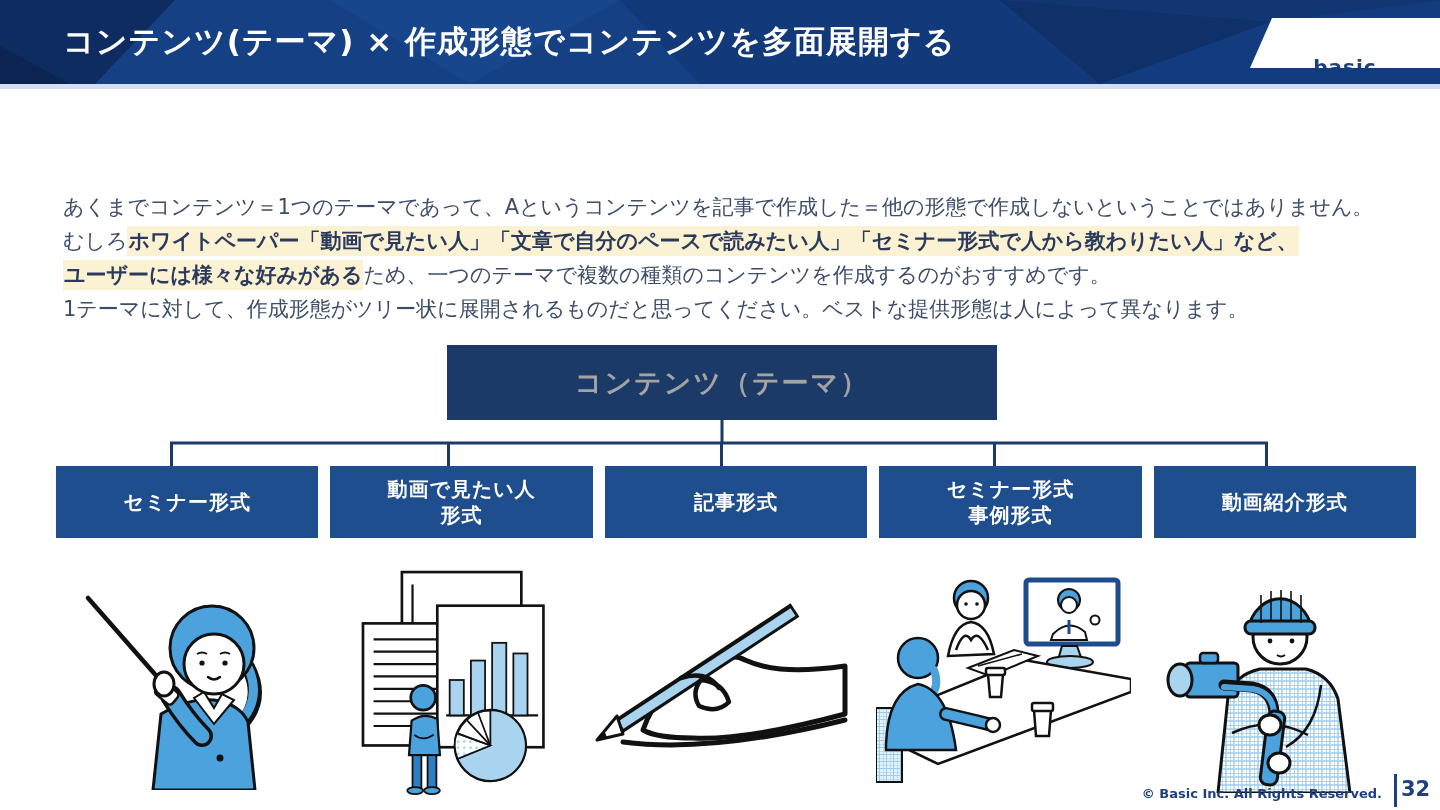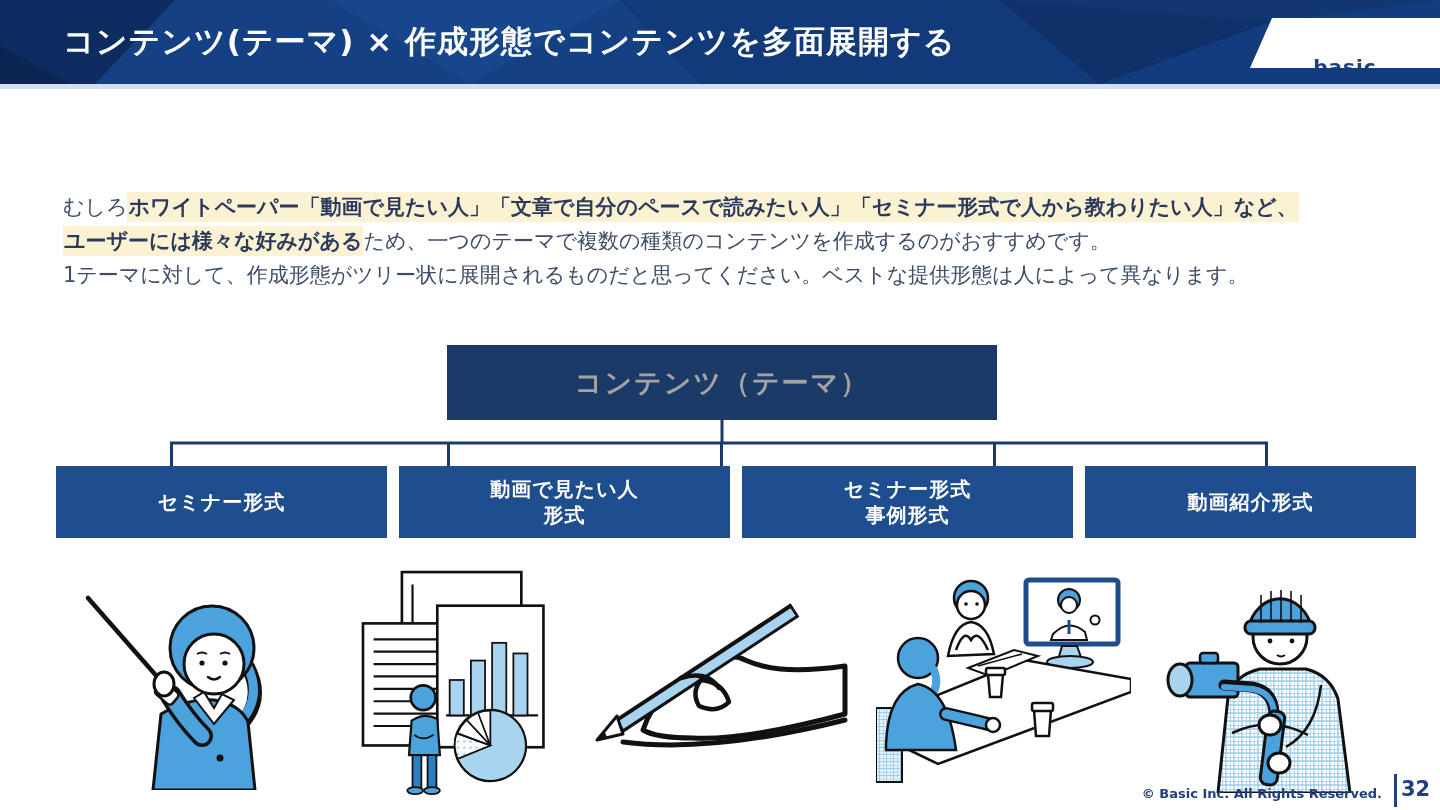--- a/index.html
+++ b/index.html
@@ -63,39 +63,44 @@
       <polygon points="1270,22 1440,0 1440,84 1100,84" fill="#133c7e"></polygon>
     </svg>
     <div class="header-title">コンテンツ(テーマ) × 作成形態でコンテンツを多面展開する</div>
     <div class="logo">
       <span>basic</span>
     </div>
   </div>
   <div class="header-strip"></div>
 
   <div class="intro">
+    <div class="tline">あくまでコンテンツ＝1つのテーマであって、Aというコンテンツを記事で作成した＝他の形態で作成しないということではありません。</div>
     <div class="tline"><span>むしろ</span><span class="hl">ホワイトペーパー「動画で見たい人」「文章で自分のペースで読みたい人」「セミナー形式で人から教わりたい人」など、</span></div>
     <div class="tline"><span class="hl">ユーザーには様々な好みがある</span><span>ため、一つのテーマで複数の種類のコンテンツを作成するのがおすすめです。</span></div>
     <div class="tline">1テーマに対して、作成形態がツリー状に展開されるものだと思ってください。ベストな提供形態は人によって異なります。</div>
   </div>
 
   <div class="root-box">コンテンツ（テーマ）</div>
 
   <svg class="connectors" width="1440" height="810" viewBox="0 0 1440 810">
     <path d="M722,419 L722,443 M170,443 L1268,443 M171.5,441.5 L171.5,467 M448.5,441.5 L448.5,467 M721.5,441.5 L721.5,467 M994.5,441.5 L994.5,467 M1266.5,441.5 L1266.5,467" stroke="#1b3a69" stroke-width="3" fill="none"></path>
   </svg>
 
   <div class="child-row">
     <div class="child-box">
       <span class="box-l1">セミナー形式</span>
 
     </div>
     <div class="child-box">
       <span class="box-l1">動画で見たい人</span>
       <span class="box-l2">形式</span>
+    </div>
+    <div class="child-box">
+      <span class="box-l1">記事形式</span>
+
     </div>
     <div class="child-box">
       <span class="box-l1">セミナー形式</span>
       <span class="box-l2">事例形式</span>
     </div>
     <div class="child-box">
       <span class="box-l1">動画紹介形式</span>
 
     </div>
   </div>

